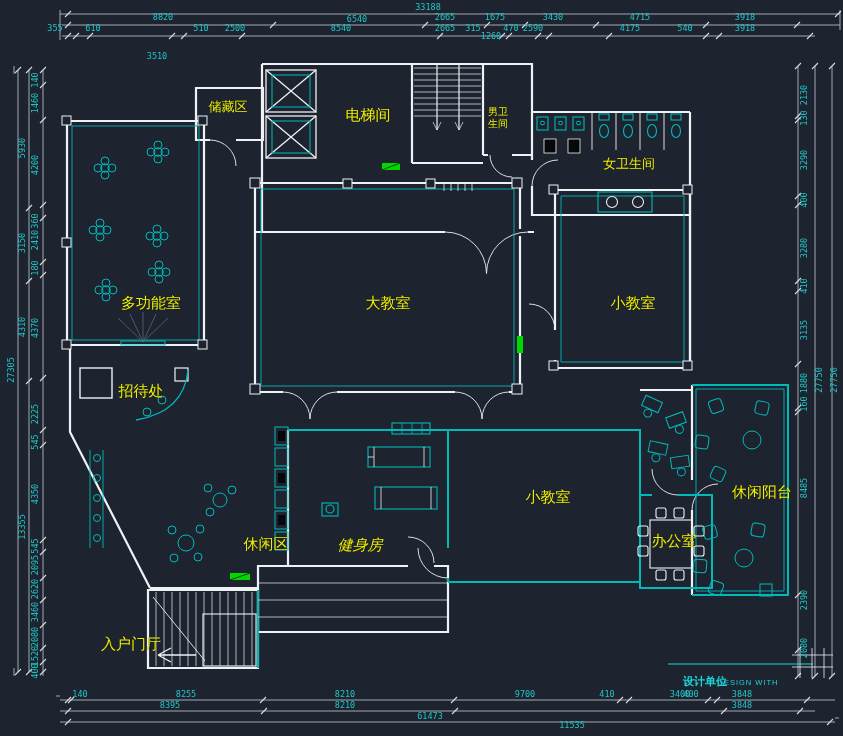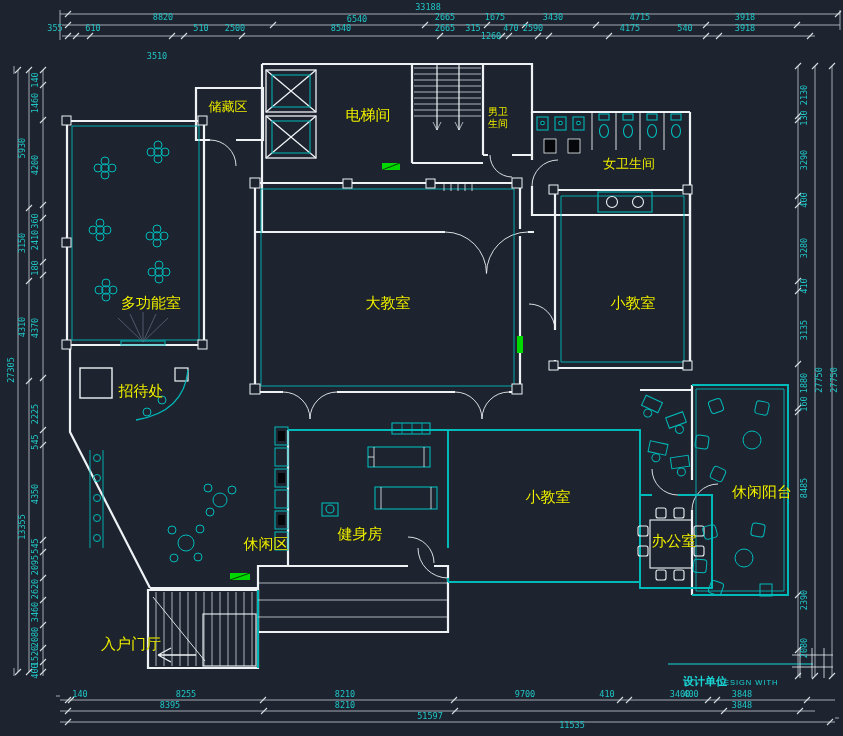--- a/index.html
+++ b/index.html
@@ -344,21 +344,21 @@
       <div class="room" style="left: 228px; top: 107px; font-size: 13px;">储藏区</div>
       <div class="room" style="left: 368px; top: 115px; font-size: 15px;">电梯间</div>
       <div class="room" style="left: 498px; top: 117px; font-size: 10px;">男卫
 生间</div>
       <div class="room" style="left: 629px; top: 164px; font-size: 13px;">女卫生间</div>
       <div class="room" style="left: 151px; top: 303px; font-size: 15px;">多功能室</div>
       <div class="room" style="left: 388px; top: 303px; font-size: 15px;">大教室</div>
       <div class="room" style="left: 633px; top: 303px; font-size: 15px;">小教室</div>
       <div class="room" style="left: 141px; top: 391px; font-size: 15px;">招待处</div>
       <div class="room" style="left: 242px; top: 544px; font-size: 15px; margin-left: 24px;">休闲区</div>
-      <div class="room" style="left: 360px; top: 534px; font-size: 15px;">健身房</div>
+      <div class="room" style="left: 360px; top: 545px; font-size: 15px; font-style: italic;">健身房</div>
       <div class="room" style="left: 548px; top: 497px; font-size: 15px;">小教室</div>
       <div class="room" style="left: 674px; top: 541px; font-size: 15px;">办公室</div>
       <div class="room" style="left: 762px; top: 492px; font-size: 15px;">休闲阳台</div>
       <div class="room" style="left: 131px; top: 644px; font-size: 15px;">入户门厅</div>
     </div>
   <div id="dim-layer">
       <div class="dim" style="left: 428px; top: 7px;">33188</div>
       <div class="dim" style="left: 163px; top: 17px;">8820</div>
       <div class="dim" style="left: 341px; top: 19px; padding-left: 32px;">6540</div>
       <div class="dim" style="left: 445px; top: 17px;">2665</div>
@@ -385,21 +385,21 @@
       <div class="dim" style="left: 345px; top: 694px;">8210</div>
       <div class="dim" style="left: 525px; top: 694px;">9700</div>
       <div class="dim" style="left: 607px; top: 694px;">410</div>
       <div class="dim" style="left: 680px; top: 694px;">3400</div>
       <div class="dim" style="left: 691px; top: 694px;">400</div>
       <div class="dim" style="left: 742px; top: 694px;">3848</div>
       <div class="dim" style="left: 170px; top: 705px;">8395</div>
       <div class="dim" style="left: 345px; top: 705px;">8210</div>
       <div class="dim" style="left: 572px; top: 705px; margin-top: 20px;">11535</div>
       <div class="dim" style="left: 742px; top: 705px;">3848</div>
-      <div class="dim" style="left: 430px; top: 716px;">51597</div>
+      <div class="dim" style="left: 430px; top: 716px;">61473</div>
       <div class="dim v" style="left: 11px; top: 370px;">27305</div>
       <div class="dim v" style="left: 22px; top: 148px;">5930</div>
       <div class="dim v" style="left: 22px; top: 243px;">3150</div>
       <div class="dim v" style="left: 22px; top: 327px;">4310</div>
       <div class="dim v" style="left: 22px; top: 527px;">13355</div>
       <div class="dim v" style="left: 35px; top: 80px;">140</div>
       <div class="dim v" style="left: 35px; top: 103px;">1460</div>
       <div class="dim v" style="left: 35px; top: 165px;">4200</div>
       <div class="dim v" style="left: 35px; top: 221px;">360</div>
       <div class="dim v" style="left: 35px; top: 240px;">2410</div>

